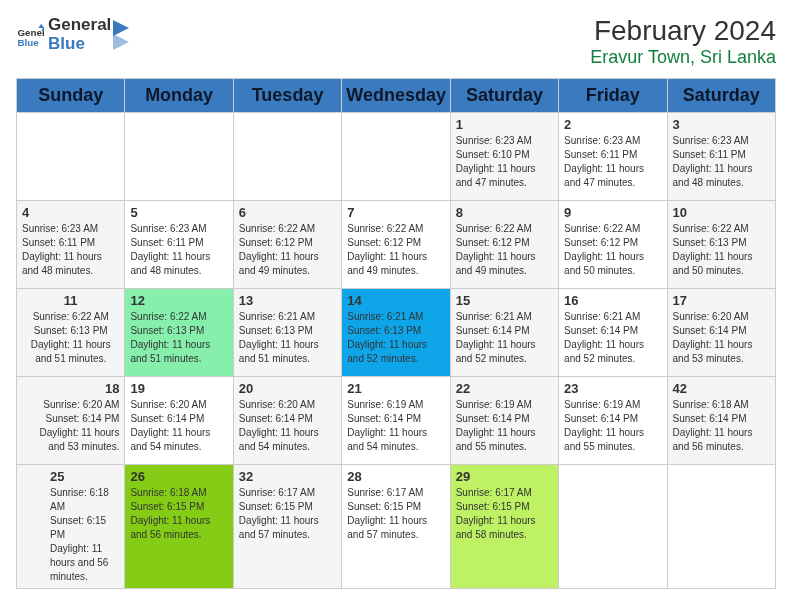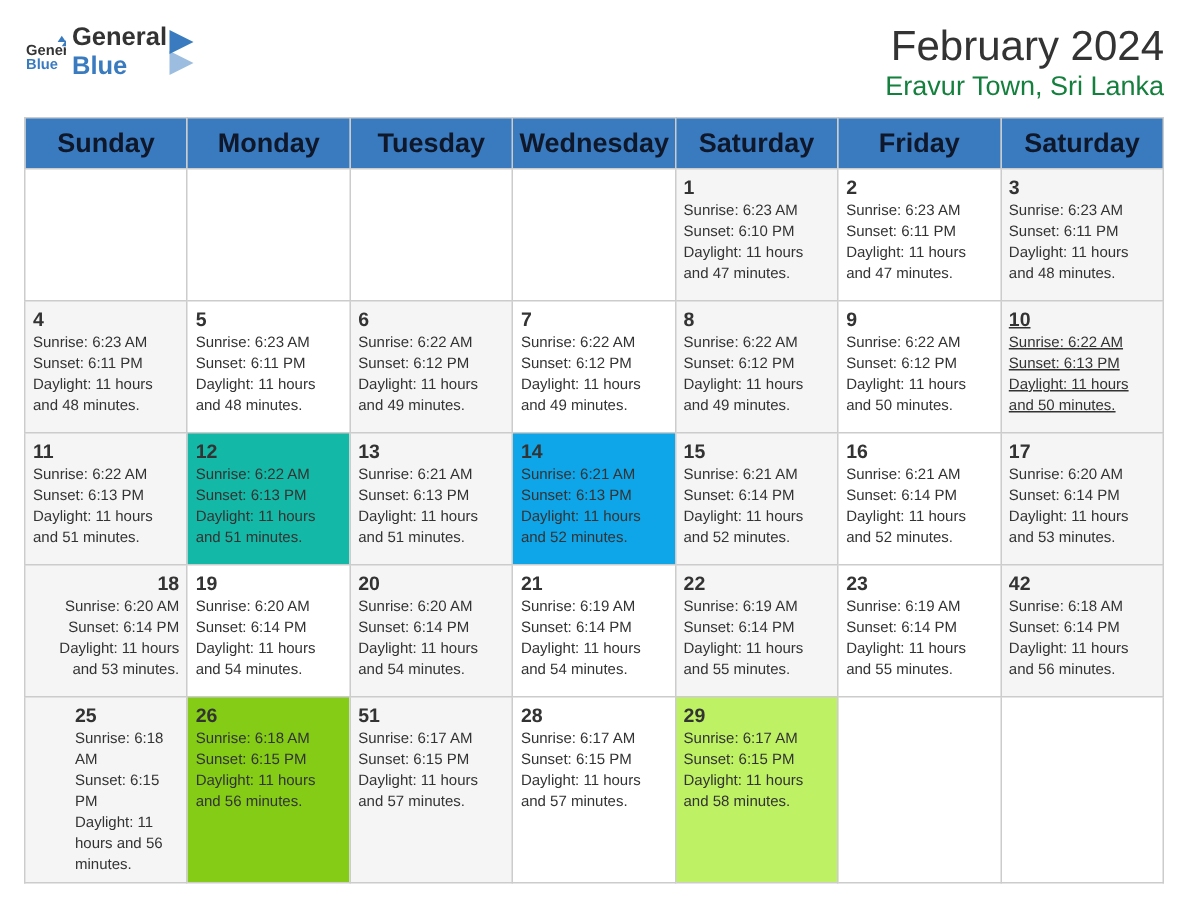--- a/index.html
+++ b/index.html
@@ -175,35 +175,35 @@
           <div class="day-info" style="white-space: pre-line;">Sunrise: 6:22 AM
 Sunset: 6:12 PM
 Daylight: 11 hours and 49 minutes.</div>
         </td>
         <td style="background: rgb(255, 255, 255);">
           <div class="day-number">9</div>
           <div class="day-info" style="white-space: pre-line;">Sunrise: 6:22 AM
 Sunset: 6:12 PM
 Daylight: 11 hours and 50 minutes.</div>
         </td>
-        <td style="background: rgb(245, 245, 245); text-decoration: underline;">
+        <td style="background: rgb(245, 245, 245);">
           <div class="day-number">10</div>
           <div class="day-info" style="white-space: pre-line;">Sunrise: 6:22 AM
 Sunset: 6:13 PM
 Daylight: 11 hours and 50 minutes.</div>
         </td>
       </tr>
       <tr>
-        <td style="background: rgb(245, 245, 245);">
+        <td style="background: rgb(245, 245, 245); text-align: center;">
           <div class="day-number">11</div>
           <div class="day-info" style="white-space: pre-line;">Sunrise: 6:22 AM
 Sunset: 6:13 PM
 Daylight: 11 hours and 51 minutes.</div>
         </td>
-        <td style="background: #14b8a6;">
+        <td style="background: #86efac;">
           <div class="day-number">12</div>
           <div class="day-info" style="white-space: pre-line;">Sunrise: 6:22 AM
 Sunset: 6:13 PM
 Daylight: 11 hours and 51 minutes.</div>
         </td>
         <td style="background: rgb(245, 245, 245); margin-left: 28px;">
           <div class="day-number">13</div>
           <div class="day-info" style="white-space: pre-line;">Sunrise: 6:21 AM
 Sunset: 6:13 PM
 Daylight: 11 hours and 51 minutes.</div>
@@ -284,21 +284,21 @@
 Sunset: 6:15 PM
 Daylight: 11 hours and 56 minutes.</div>
         </td>
         <td style="background: #84cc16; margin-top: 41px;">
           <div class="day-number">26</div>
           <div class="day-info" style="white-space: pre-line;">Sunrise: 6:18 AM
 Sunset: 6:15 PM
 Daylight: 11 hours and 56 minutes.</div>
         </td>
         <td style="background: rgb(245, 245, 245);">
-          <div class="day-number">51</div>
+          <div class="day-number">32</div>
           <div class="day-info" style="white-space: pre-line;">Sunrise: 6:17 AM
 Sunset: 6:15 PM
 Daylight: 11 hours and 57 minutes.</div>
         </td>
         <td style="background: rgb(255, 255, 255);">
           <div class="day-number">28</div>
           <div class="day-info" style="white-space: pre-line;">Sunrise: 6:17 AM
 Sunset: 6:15 PM
 Daylight: 11 hours and 57 minutes.</div>
         </td>

